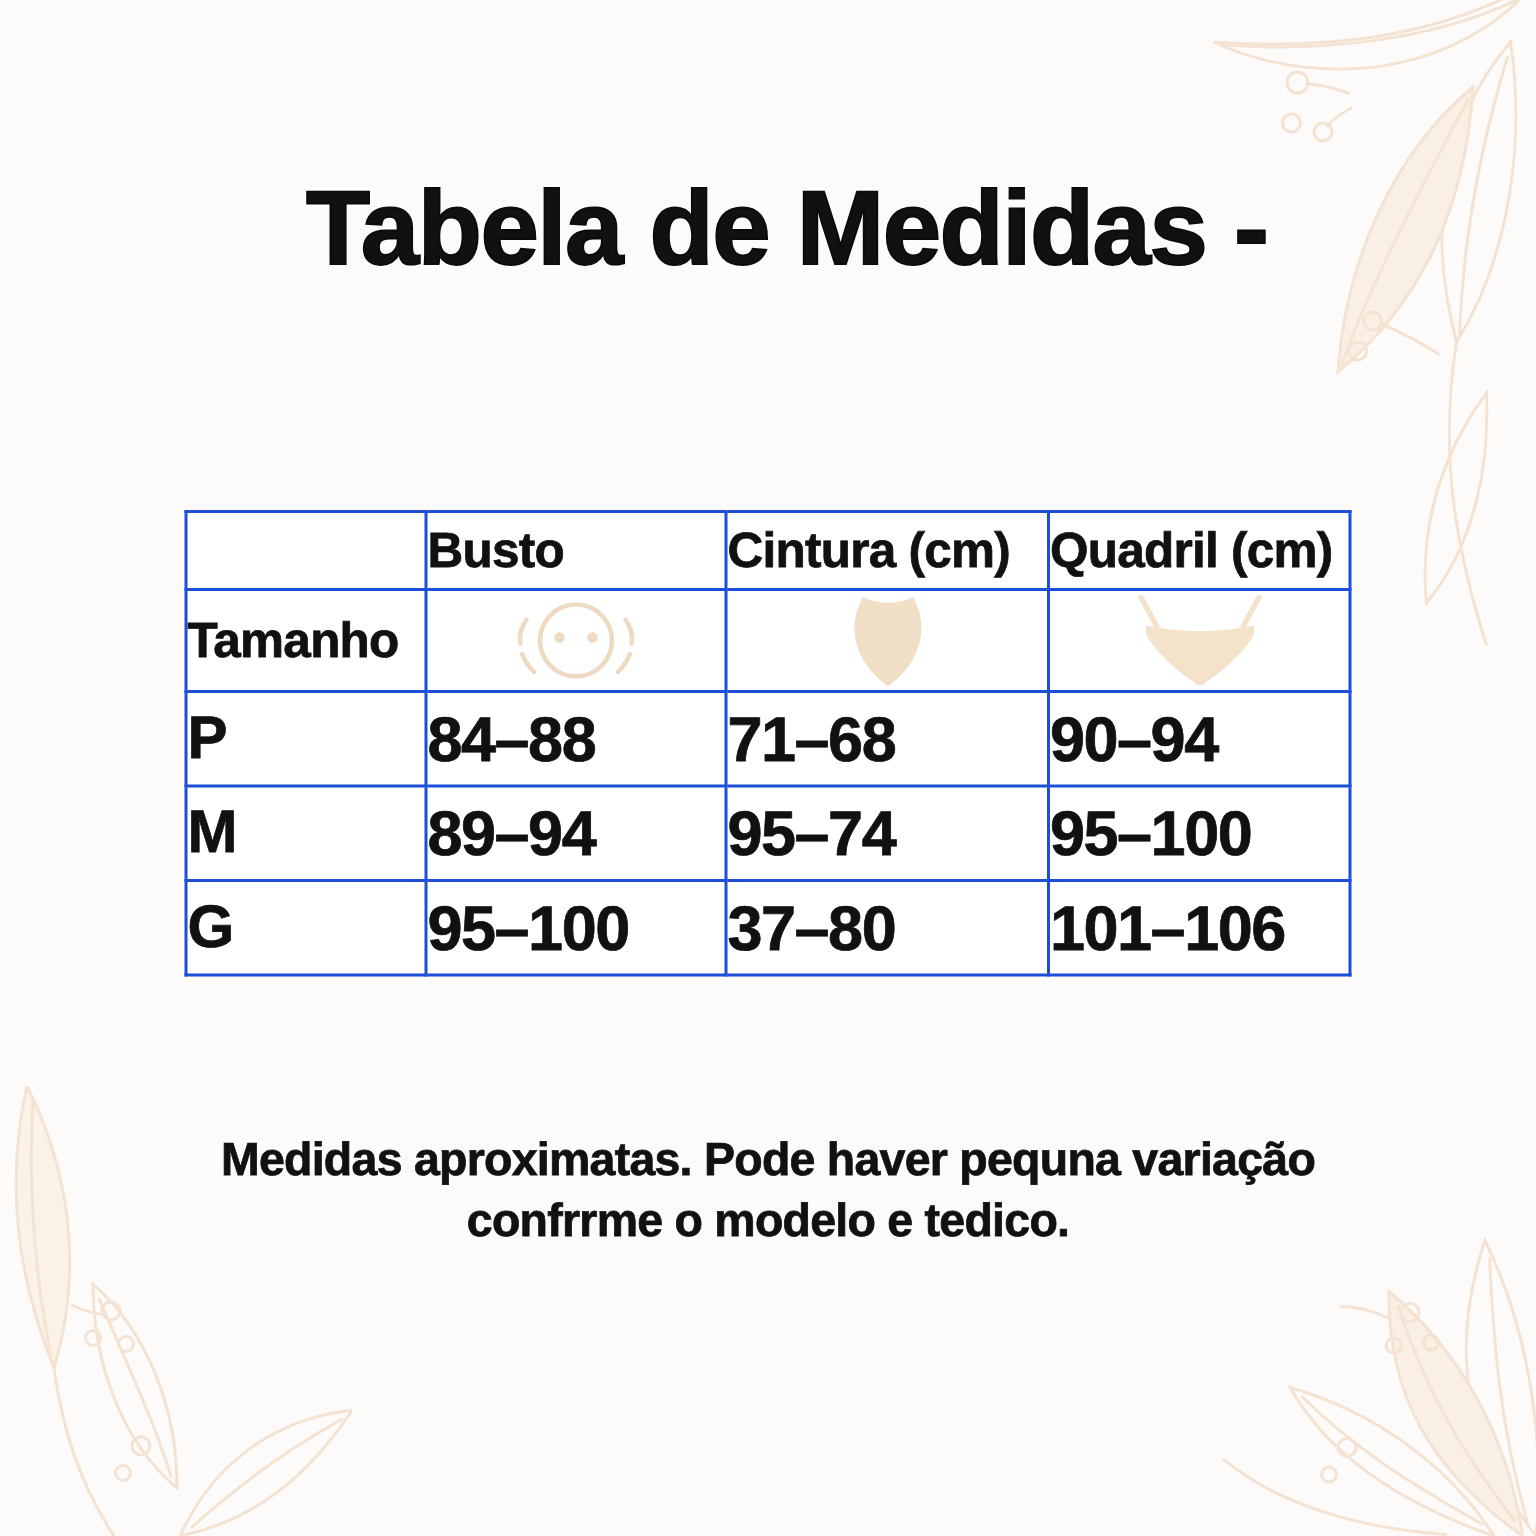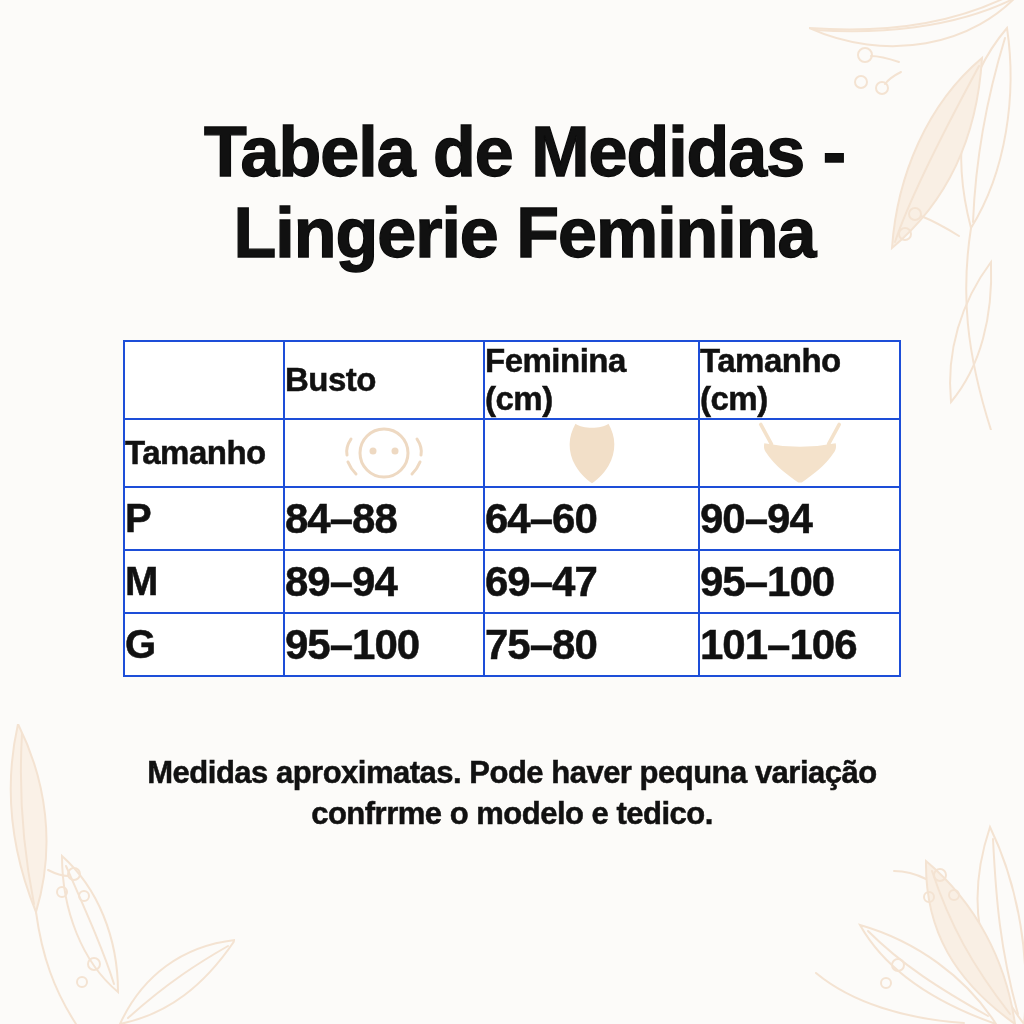--- a/index.html
+++ b/index.html
@@ -119,36 +119,35 @@
     <circle cx="166" cy="66" r="6"></circle>
     <circle cx="180" cy="86" r="5"></circle>
     <circle cx="155" cy="88" r="5"></circle>
     <circle cx="124" cy="156" r="6"></circle>
     <circle cx="112" cy="174" r="5"></circle>
   </g>
 </svg>
 
 <div class="title">
   <div>Tabela de Medidas -</div>
-  <div>Lingerie Feminina</div>
 </div>
 
 <table class="size-table">
   <colgroup>
     <col style="width:160px">
       <col style="width:200px">
       <col style="width:215px">
       <col style="width:201px">
   </colgroup>
   <tbody>
       <tr class="r-head">
     <td class="head-cell"></td>
     <td class="head-cell">Busto</td>
-    <td class="head-cell">Feminina (cm)</td>
-    <td class="head-cell">Tamanho (cm)</td>
+    <td class="head-cell">Cintura (cm)</td>
+    <td class="head-cell">Quadril (cm)</td>
   </tr>
   <tr class="r-icons">
     <td class="label-cell">Tamanho</td>
     <td>
           <div class="icon-wrap">
       <svg width="96" height="64" viewBox="0 0 96 64">
         <g stroke="#eed9c2" stroke-width="3" fill="none" stroke-linecap="round">
           <circle cx="48" cy="32" r="24"></circle>
           <path d="M15,18 C11,24 10,29 11,34"></path>
           <path d="M12,41 C14,46 17,50 20,53"></path>
@@ -175,33 +174,33 @@
           <path d="M84,27 L96,5"></path>
         </g>
         <path d="M12,26 Q52,34 92,26 C93,30 92,33 91,35 C80,52 64,63 54,70 L50,70 C40,63 24,52 13,35 C12,33 11,30 12,26 Z" fill="#f4e2cb"></path>
       </svg>
     </div>
         </td>
   </tr>
   <tr class="r-data">
     <td class="size-cell">P</td>
     <td class="val-cell">84–88</td>
-    <td class="val-cell">64–60</td>
+    <td class="val-cell">71–68</td>
     <td class="val-cell">90–94</td>
   </tr>
   <tr class="r-data">
     <td class="size-cell">M</td>
     <td class="val-cell">89–94</td>
-    <td class="val-cell">69–47</td>
+    <td class="val-cell">95–74</td>
     <td class="val-cell">95–100</td>
   </tr>
   <tr class="r-data">
     <td class="size-cell">G</td>
     <td class="val-cell">95–100</td>
-    <td class="val-cell">75–80</td>
+    <td class="val-cell">37–80</td>
     <td class="val-cell">101–106</td>
   </tr>
 </tbody>
   </table>
 
 <div class="footer">
   <div class="note1">
     <div>Medidas aproximatas. Pode haver pequna variação</div>
     <div>confrrme o modelo e tedico.</div>
   </div>

